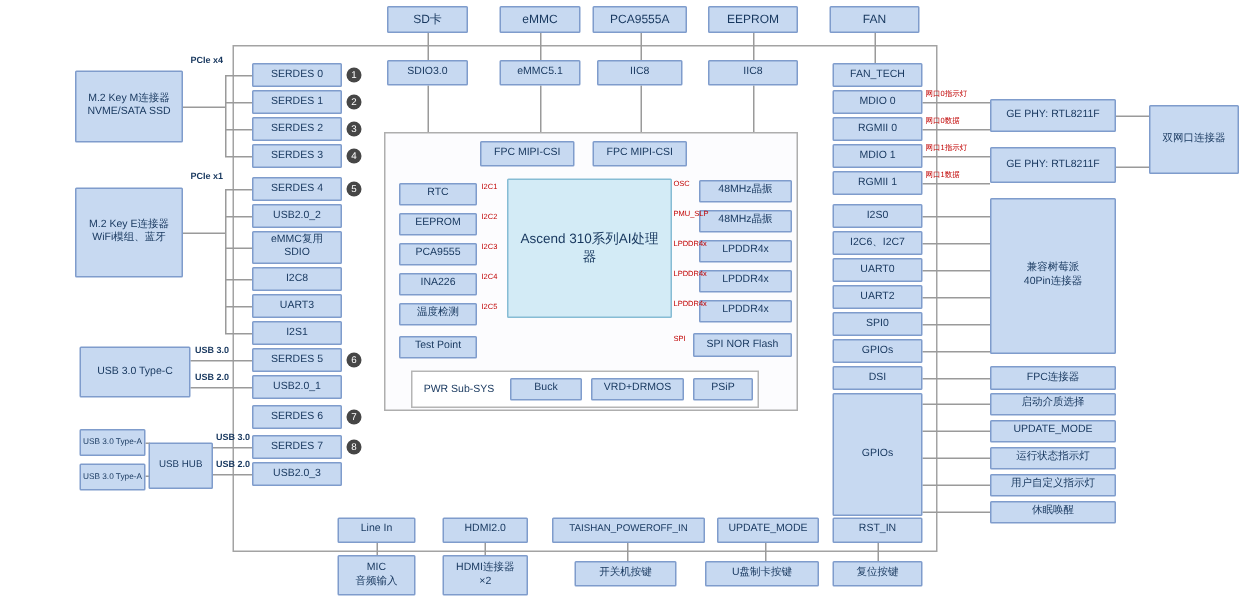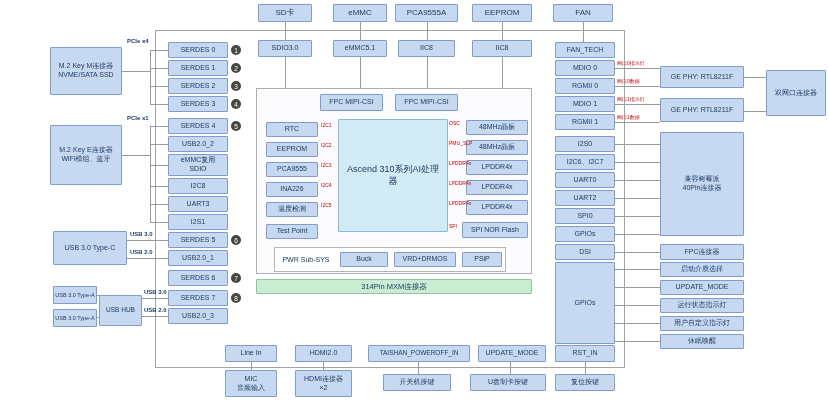--- a/index.html
+++ b/index.html
@@ -149,21 +149,21 @@
   <div class="circ" style="left:231px;top:81px">3</div>
   <div class="circ" style="left:231px;top:99px">4</div>
   <div class="circ" style="left:231px;top:121px">5</div>
   <div class="circ" style="left:231px;top:235px">6</div>
   <div class="circ" style="left:231px;top:273px">7</div>
   <div class="circ" style="left:231px;top:293px">8</div>
 
   <div class="module" style="left:256px;top:88px;width:276px;height:186px"></div>
   <div class="b" style="left:320px;top:94px;width:63px;height:17px">FPC MIPI-CSI</div>
   <div class="b" style="left:395px;top:94px;width:63px;height:17px">FPC MIPI-CSI</div>
-  <div class="b soc" style="left:338px;top:119px;width:110px;height:113px">Ascend 310系列AI处理器</div>
+  <div class="b soc" style="left:338px;top:119px;width:110px;height:93px">Ascend 310系列AI处理器</div>
 
   <div class="b" style="left:266px;top:122px;width:52px;height:15px">RTC</div>
   <div class="b" style="left:266px;top:142px;width:52px;height:15px">EEPROM</div>
   <div class="b" style="left:266px;top:162px;width:52px;height:15px">PCA9555</div>
   <div class="b" style="left:266px;top:182px;width:52px;height:15px">INA226</div>
   <div class="b" style="left:266px;top:202px;width:52px;height:15px">温度检测</div>
   <div class="b" style="left:266px;top:224px;width:52px;height:15px">Test Point</div>
 
   <span class="rl" style="left:321px;top:123px">I2C1</span>
   <span class="rl" style="left:321px;top:143px">I2C2</span>
@@ -184,21 +184,20 @@
   <span class="rl" style="left:449px;top:181px">LPDDR4x</span>
   <span class="rl" style="left:449px;top:201px">LPDDR4x</span>
   <span class="rl" style="left:449px;top:224px">SPI</span>
 
   <div class="pwr" style="left:274px;top:247px;width:232px;height:25px"></div>
   <div class="pwrlabel" style="left:278px;top:252px;width:56px;height:15px">PWR Sub-SYS</div>
   <div class="b" style="left:340px;top:252px;width:48px;height:15px">Buck</div>
   <div class="b" style="left:394px;top:252px;width:62px;height:15px">VRD+DRMOS</div>
   <div class="b" style="left:462px;top:252px;width:40px;height:15px">PSiP</div>
 
-  <div class="b green" style="left:256px;top:279px;width:276px;height:15px">314Pin MXM连接器</div>
 
   <div class="b" style="left:555px;top:42px;width:60px;height:16px">FAN_TECH</div>
   <div class="b" style="left:555px;top:60px;width:60px;height:16px">MDIO 0</div>
   <div class="b" style="left:555px;top:78px;width:60px;height:16px">RGMII 0</div>
   <div class="b" style="left:555px;top:96px;width:60px;height:16px">MDIO 1</div>
   <div class="b" style="left:555px;top:114px;width:60px;height:16px">RGMII 1</div>
   <div class="b" style="left:555px;top:136px;width:60px;height:16px">I2S0</div>
   <div class="b" style="left:555px;top:154px;width:60px;height:16px">I2C6、I2C7</div>
   <div class="b" style="left:555px;top:172px;width:60px;height:16px">UART0</div>
   <div class="b" style="left:555px;top:190px;width:60px;height:16px">UART2</div>

